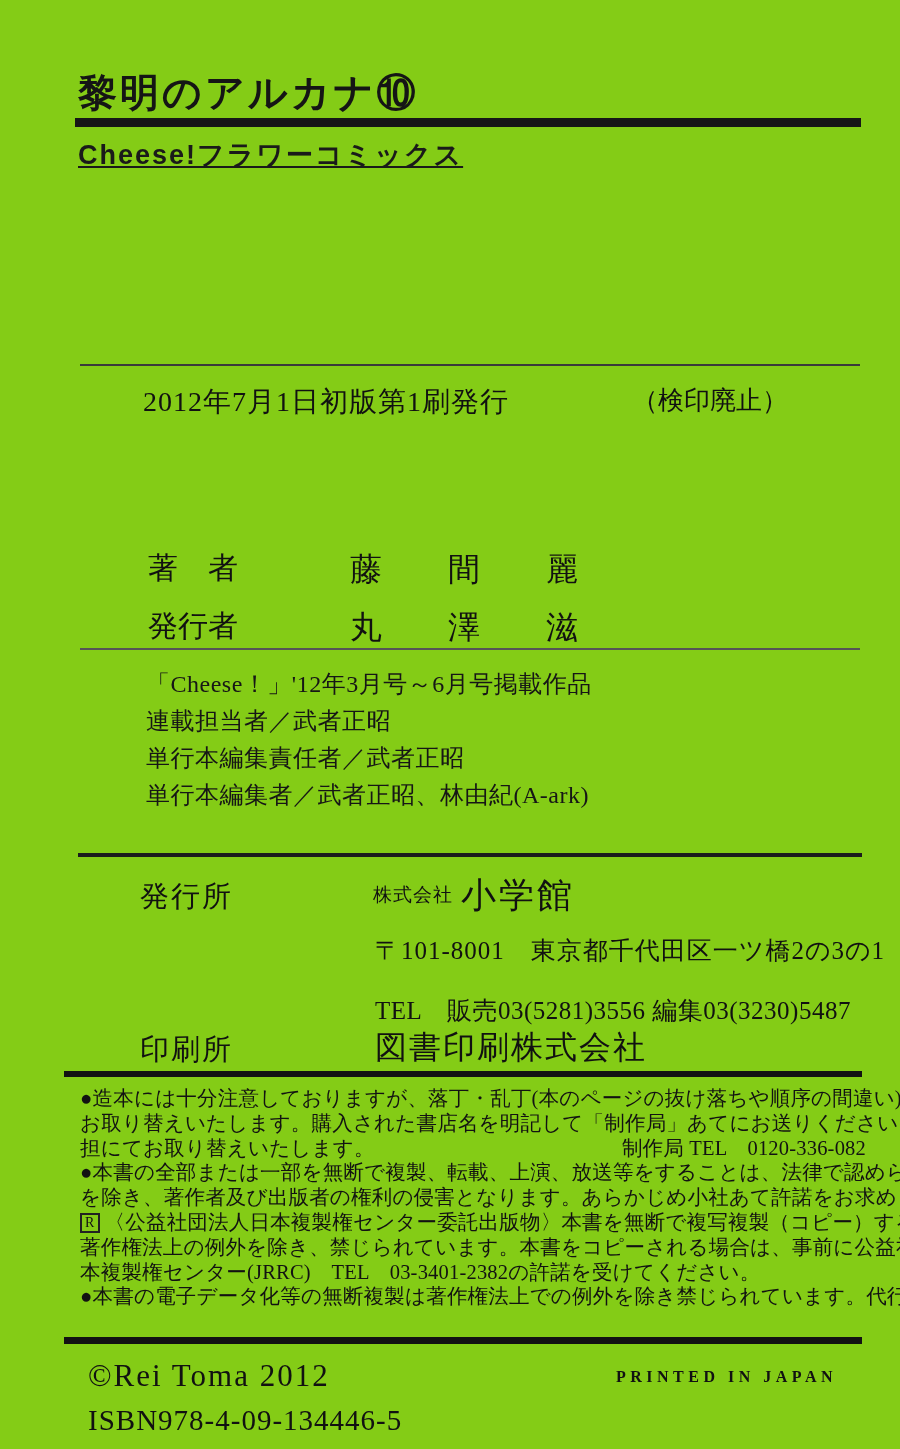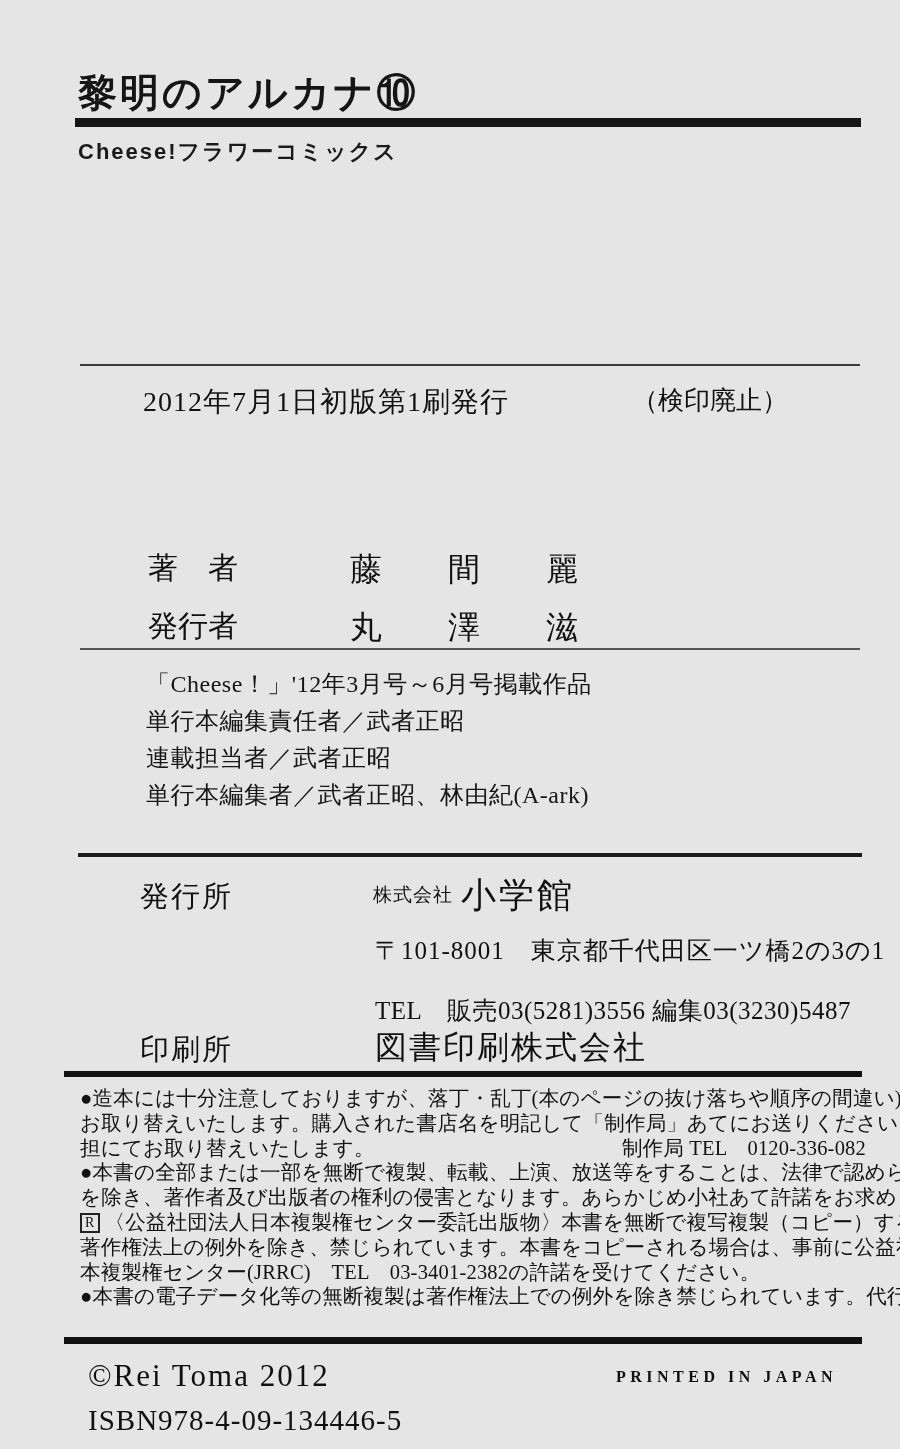--- a/index.html
+++ b/index.html
@@ -4,35 +4,35 @@
 <style>
   * { margin: 0; padding: 0; box-sizing: border-box; }
   html, body { background: #ffffff; }
   body {
     width: 900px; height: 1449px;
     position: relative;
     font-family: "Liberation Serif", serif;
     color: #111111;
     overflow: hidden;
   }
-  .page { position: absolute; inset: 0; background: #e5e5e5; }
+  .page { position: absolute; inset: 0; background: #84cc16; }
 
   .title {
     position: absolute; left: 78px; top: 66px;
     font-family: "Liberation Sans", sans-serif;
     font-weight: bold; font-size: 39px; letter-spacing: 3px; color: #151515;
   }
   .rule-title {
     position: absolute; left: 75px; top: 118px;
     width: 786px; height: 9px; background: #161616;
   }
   .imprint {
     position: absolute; left: 78px; top: 137px;
     font-family: "Liberation Sans", sans-serif;
-    font-weight: bold; font-size: 22px; letter-spacing: 2px; color: #1a1a1a;
+    font-weight: bold; font-size: 27px; letter-spacing: 2px; color: #1a1a1a; text-decoration: underline;
   }
 
   .rule-thin { position: absolute; background: #3a3a3a; height: 2px; }
   .rule-1 { left: 80px; top: 364px; width: 780px; }
   .rule-2 { left: 80px; top: 648px; width: 780px; background: #555; }
 
   .edition-row { position: absolute; left: 0; top: 383px; width: 900px; }
   .edition-line { position: absolute; left: 143px; font-size: 28px; letter-spacing: 1px; }
   .edition-note { position: absolute; left: 632px; font-size: 26px; }
 
@@ -101,22 +101,22 @@
   </div>
   <div class="credit-row credit-2">
     <span class="credit-label">発行者</span>
     <span class="credit-name">丸澤滋</span>
   </div>
 
   <div class="rule-thin rule-2"></div>
 
   <div class="serial-block">
     <div class="serial-line">「Cheese！」'12年3月号～6月号掲載作品</div>
+    <div class="serial-line">連載担当者／武者正昭</div>
     <div class="serial-line">単行本編集責任者／武者正昭</div>
-    <div class="serial-line">連載担当者／武者正昭</div>
     <div class="serial-line">単行本編集者／武者正昭、林由紀(A-ark)</div>
   </div>
 
   <div class="rule-mid"></div>
 
   <div class="publisher-label">発行所</div>
   <div class="company">
     <span class="company-prefix">株式会社</span>
     <span class="company-name">小学館</span>
   </div>

